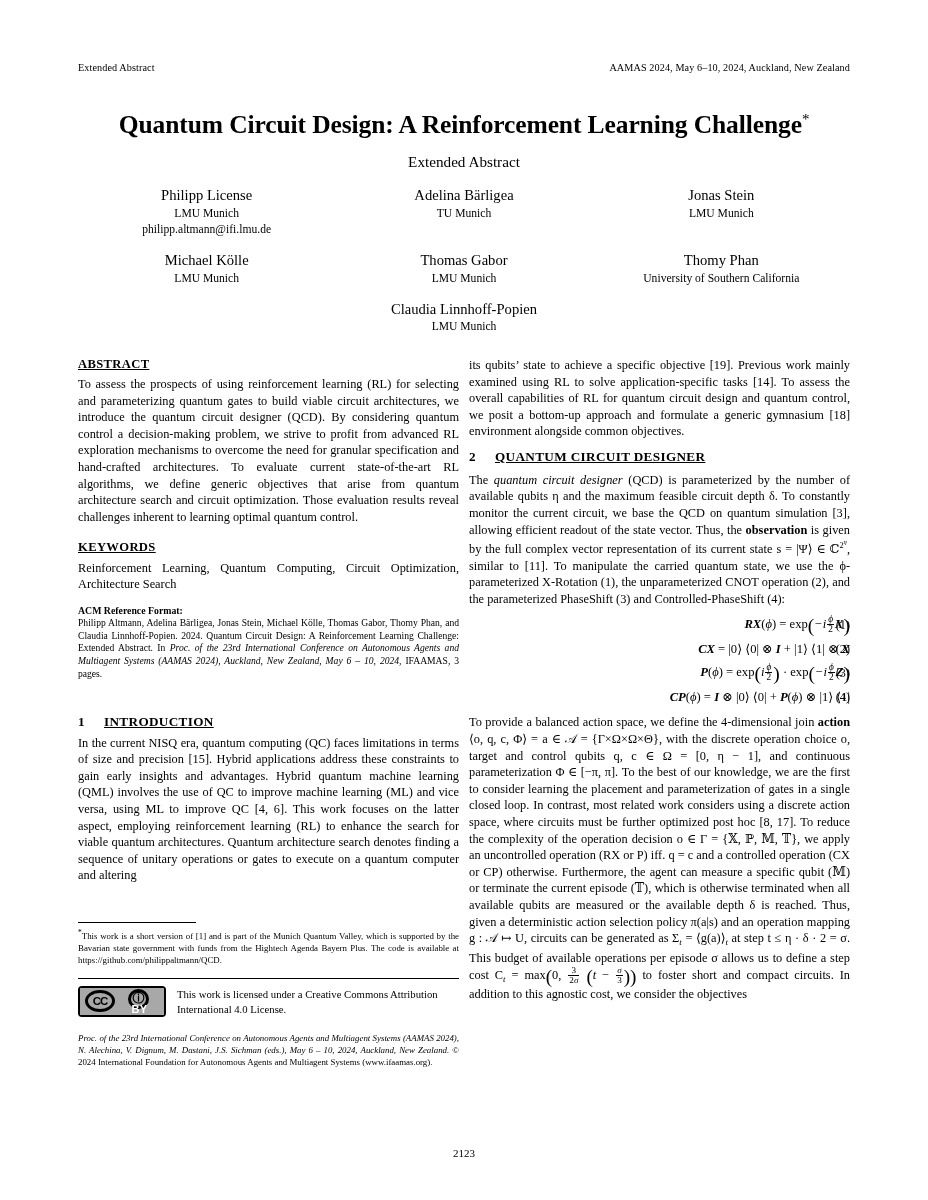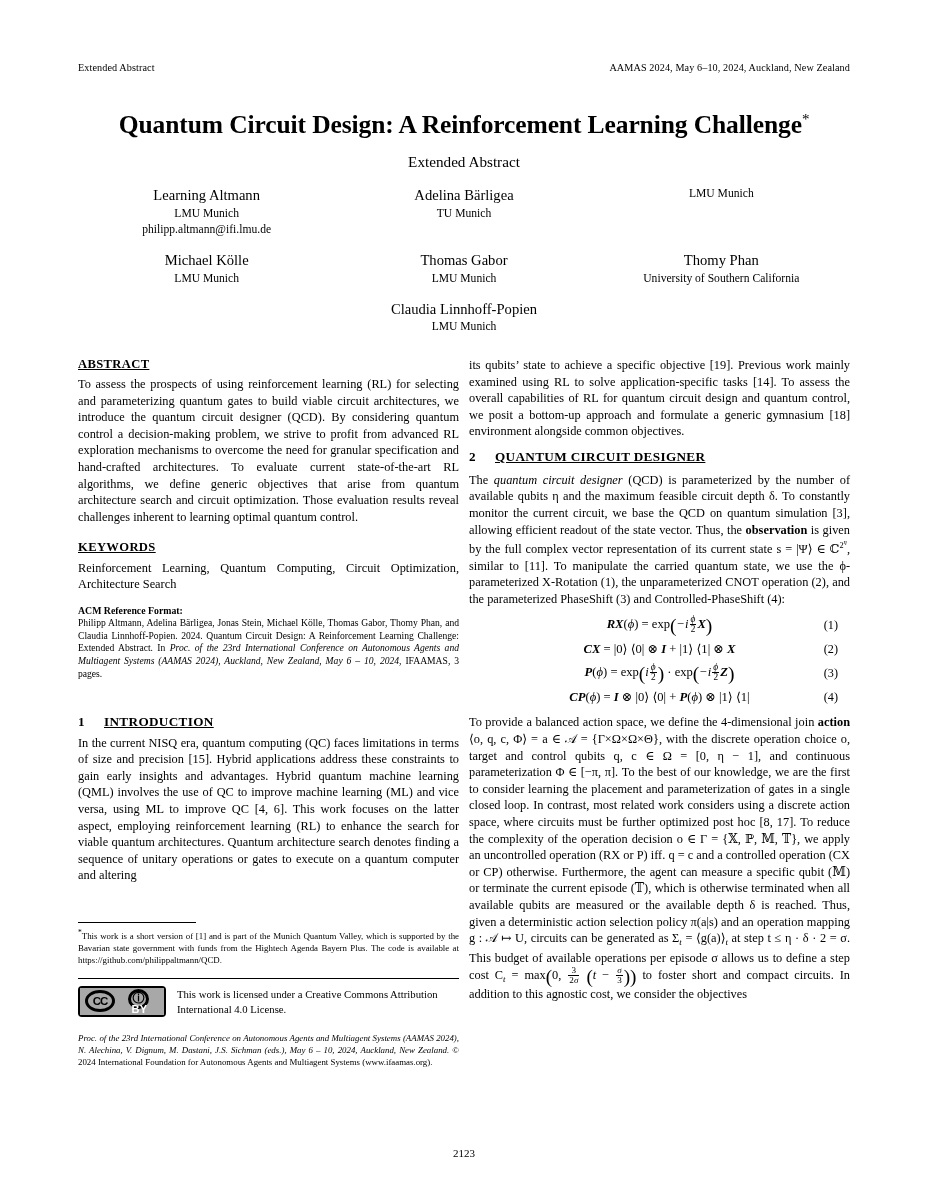--- a/index.html
+++ b/index.html
@@ -141,25 +141,25 @@
   .mi     { font-style: italic; font-family: "Liberation Serif", serif; }
   .mbi    { font-style: italic; font-weight: bold; }
 
   
   .eqwrap {
     margin: 6px 0 6px 0;
   }
   .eqrow {
     display: flex;
     align-items: center;
-    justify-content: center;
+    justify-content: flex-end;
     position: relative;
     font-size: 12.6px;
     min-height: 22px;
-    margin: 2px 12px;
+    margin: 2px 0;
   }
   .eqrow .eqbody {
     text-align: center;
     white-space: nowrap;
   }
   .eqrow .eqnum {
     position: absolute;
     right: 0;
     font-size: 12.2px;
   }
@@ -304,29 +304,30 @@
   </div>
 
   <div class="titleblock">
     <div class="paper-title"><span>Quantum Circuit Design: A Reinforcement Learning Challenge</span><span class="star">*</span></div>
     <div class="paper-subtitle">Extended Abstract</div>
   </div>
 
   <div class="authors">
     <div class="author-row row1">
       <div class="author-cell">
-        <div class="author-name">Learning Altmann</div>
+        <div class="author-name">Philipp License</div>
         <div class="author-aff">LMU Munich</div>
         <div class="author-email">philipp.altmann@ifi.lmu.de</div>
       </div>
       <div class="author-cell">
         <div class="author-name">Adelina Bärligea</div>
         <div class="author-aff">TU Munich</div>
       </div>
       <div class="author-cell">
+        <div class="author-name">Jonas Stein</div>
         <div class="author-aff">LMU Munich</div>
       </div>
     </div>
     <div class="author-row row2">
       <div class="author-cell">
         <div class="author-name">Michael Kölle</div>
         <div class="author-aff">LMU Munich</div>
       </div>
       <div class="author-cell">
         <div class="author-name">Thomas Gabor</div>

